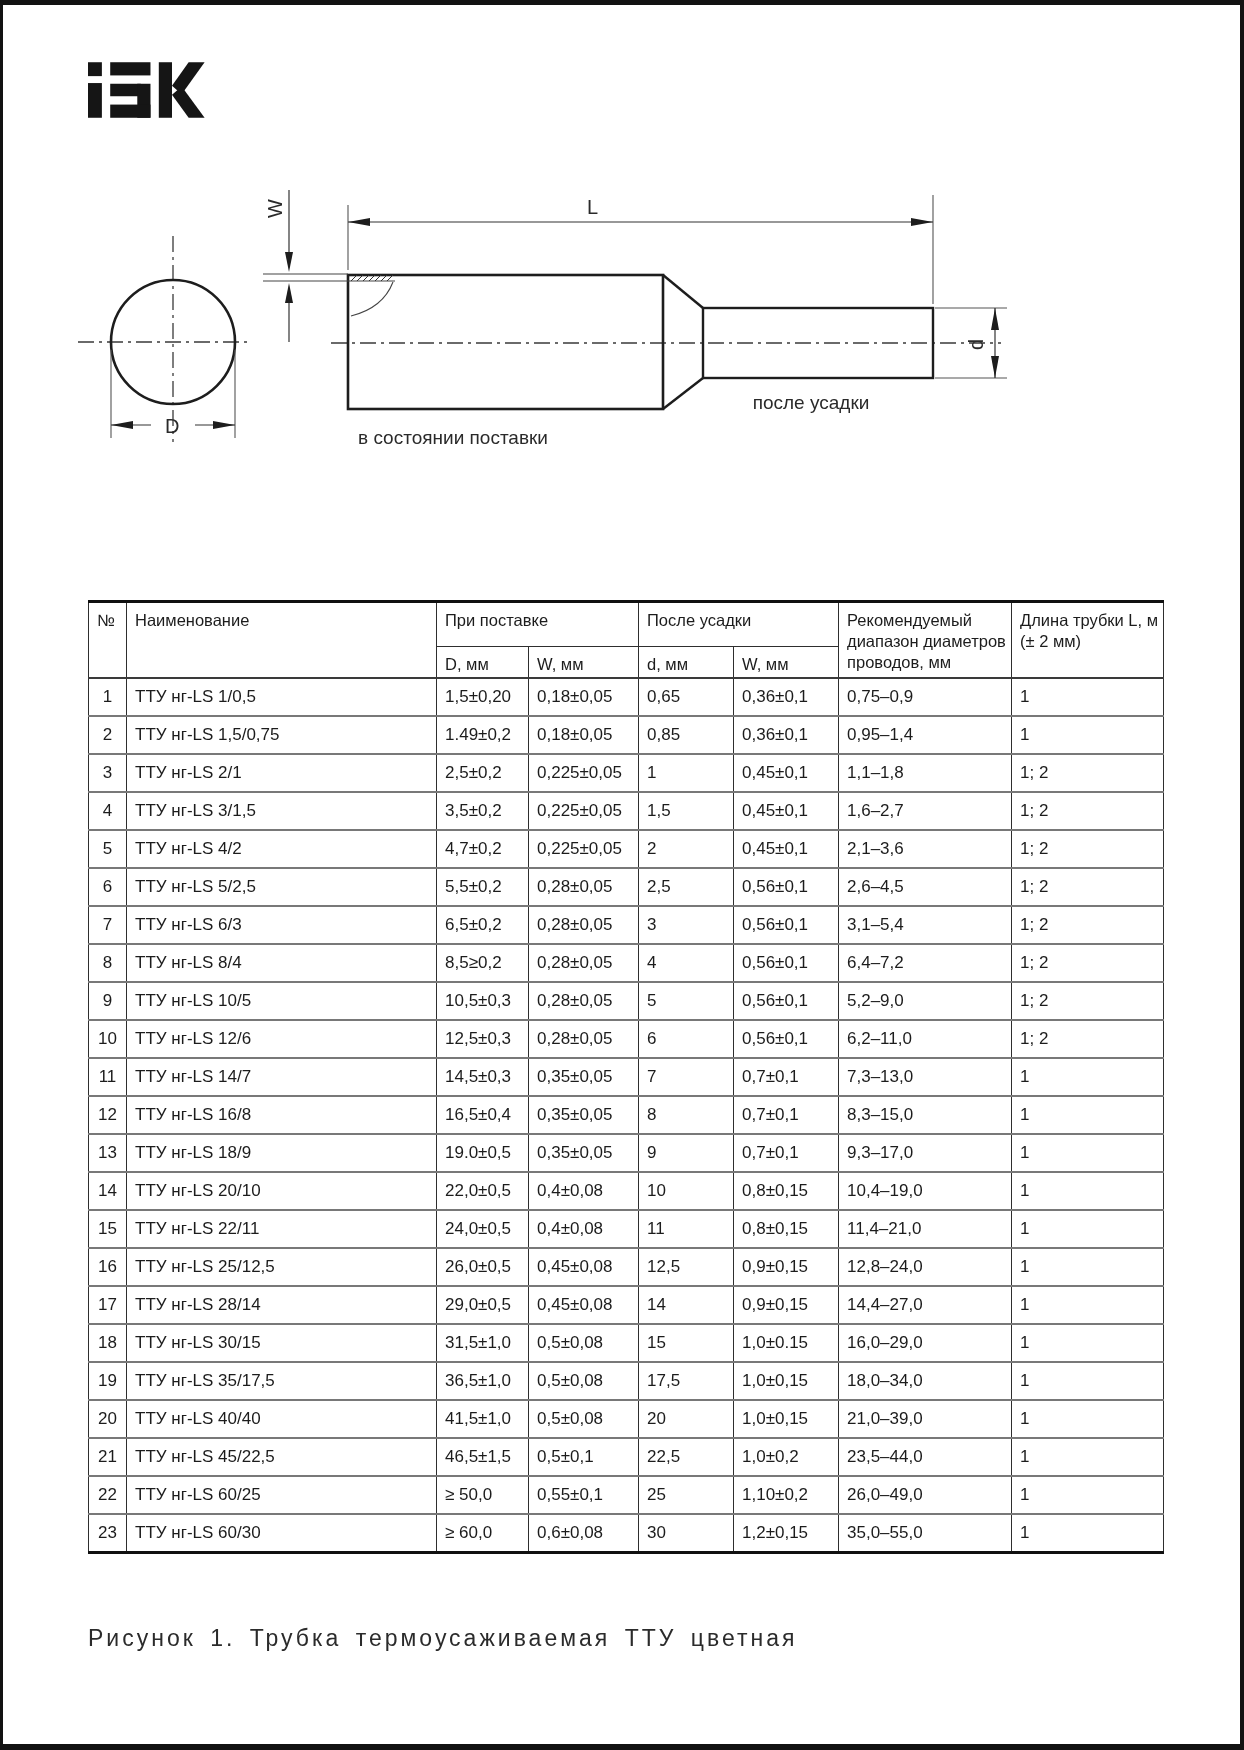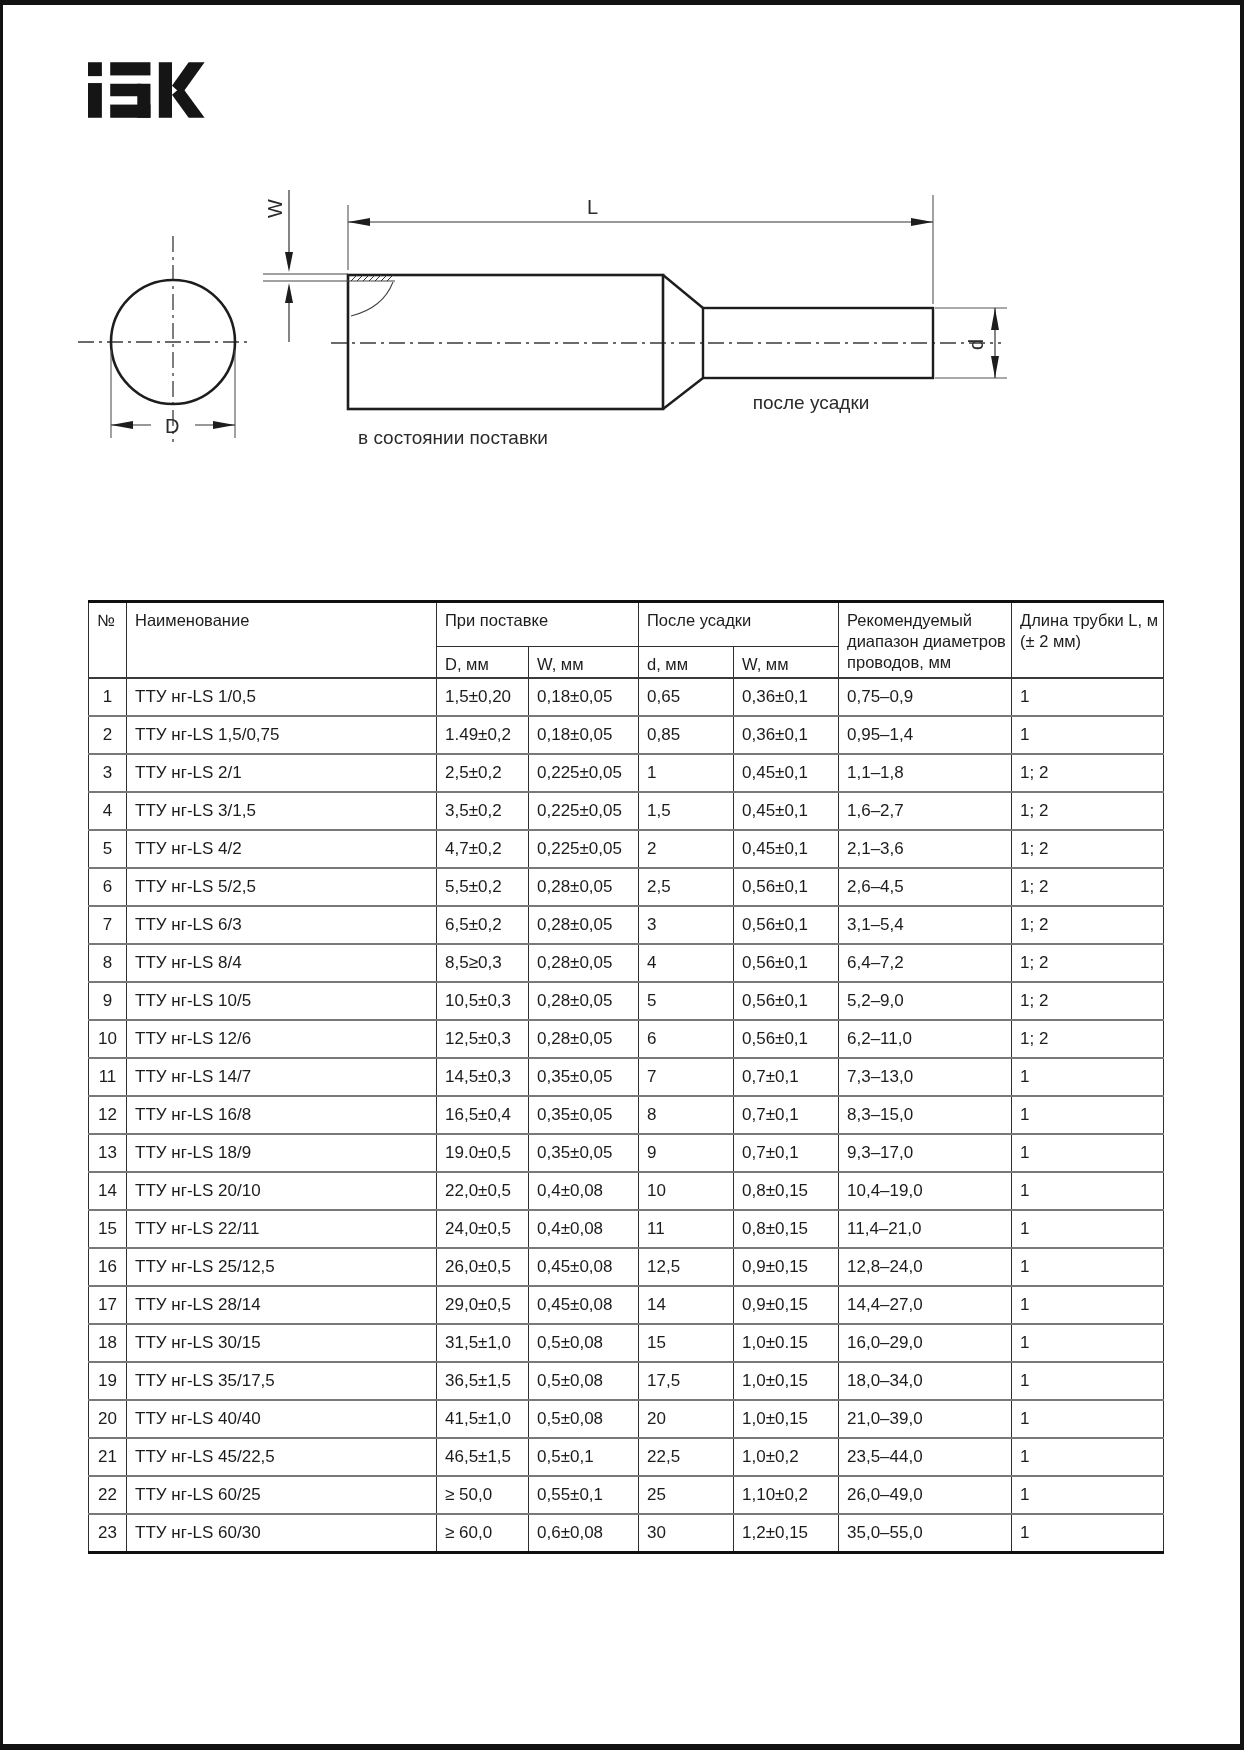--- a/index.html
+++ b/index.html
@@ -236,21 +236,21 @@
           <td>6,5±0,2</td>
           <td>0,28±0,05</td>
           <td>3</td>
           <td>0,56±0,1</td>
           <td>3,1–5,4</td>
           <td>1; 2</td>
         </tr>
         <tr>
           <td class="c-num">8</td>
           <td>ТТУ нг-LS 8/4</td>
-          <td>8,5≥0,3</td>
+          <td>8,5≥0,2</td>
           <td>0,28±0,05</td>
           <td>4</td>
           <td>0,56±0,1</td>
           <td>6,4–7,2</td>
           <td>1; 2</td>
         </tr>
         <tr>
           <td class="c-num">9</td>
           <td>ТТУ нг-LS 10/5</td>
           <td>10,5±0,3</td>
@@ -346,21 +346,21 @@
           <td>31,5±1,0</td>
           <td>0,5±0,08</td>
           <td>15</td>
           <td>1,0±0.15</td>
           <td>16,0–29,0</td>
           <td>1</td>
         </tr>
         <tr>
           <td class="c-num">19</td>
           <td>ТТУ нг-LS 35/17,5</td>
-          <td>36,5±1,5</td>
+          <td>36,5±1,0</td>
           <td>0,5±0,08</td>
           <td>17,5</td>
           <td>1,0±0,15</td>
           <td>18,0–34,0</td>
           <td>1</td>
         </tr>
         <tr>
           <td class="c-num">20</td>
           <td>ТТУ нг-LS 40/40</td>
           <td>41,5±1,0</td>
@@ -396,14 +396,15 @@
           <td>≥ 60,0</td>
           <td>0,6±0,08</td>
           <td>30</td>
           <td>1,2±0,15</td>
           <td>35,0–55,0</td>
           <td>1</td>
         </tr>
       </tbody>
   </table>
 
+  <div class="caption">Рисунок 1. Трубка термоусаживаемая ТТУ цветная</div>
 
 </div>
 
 </body></html>

